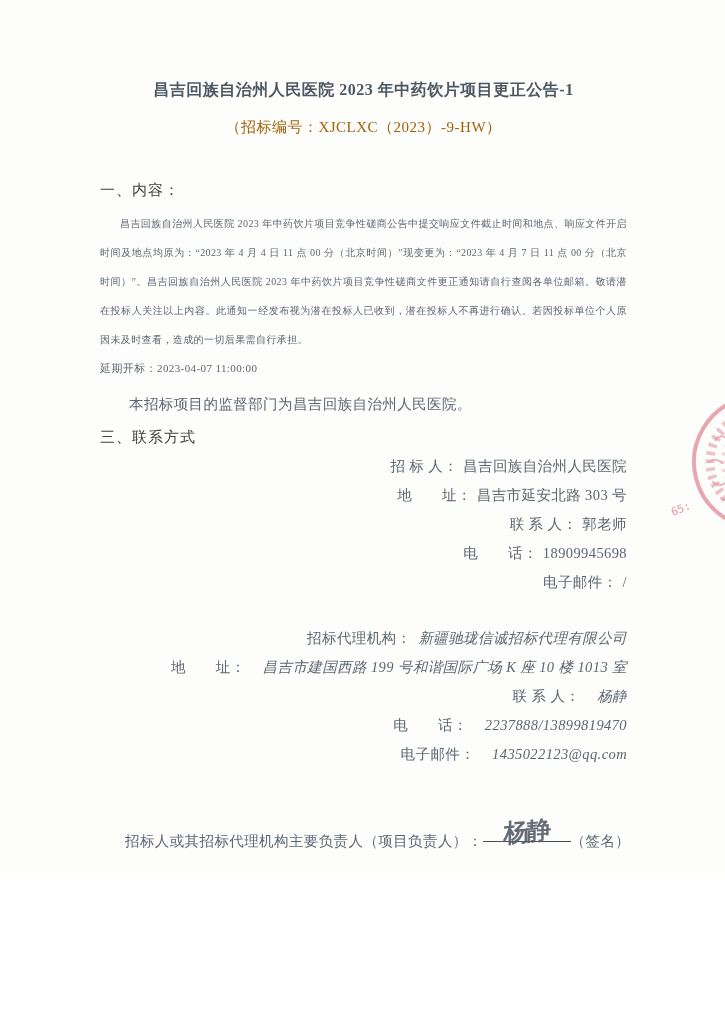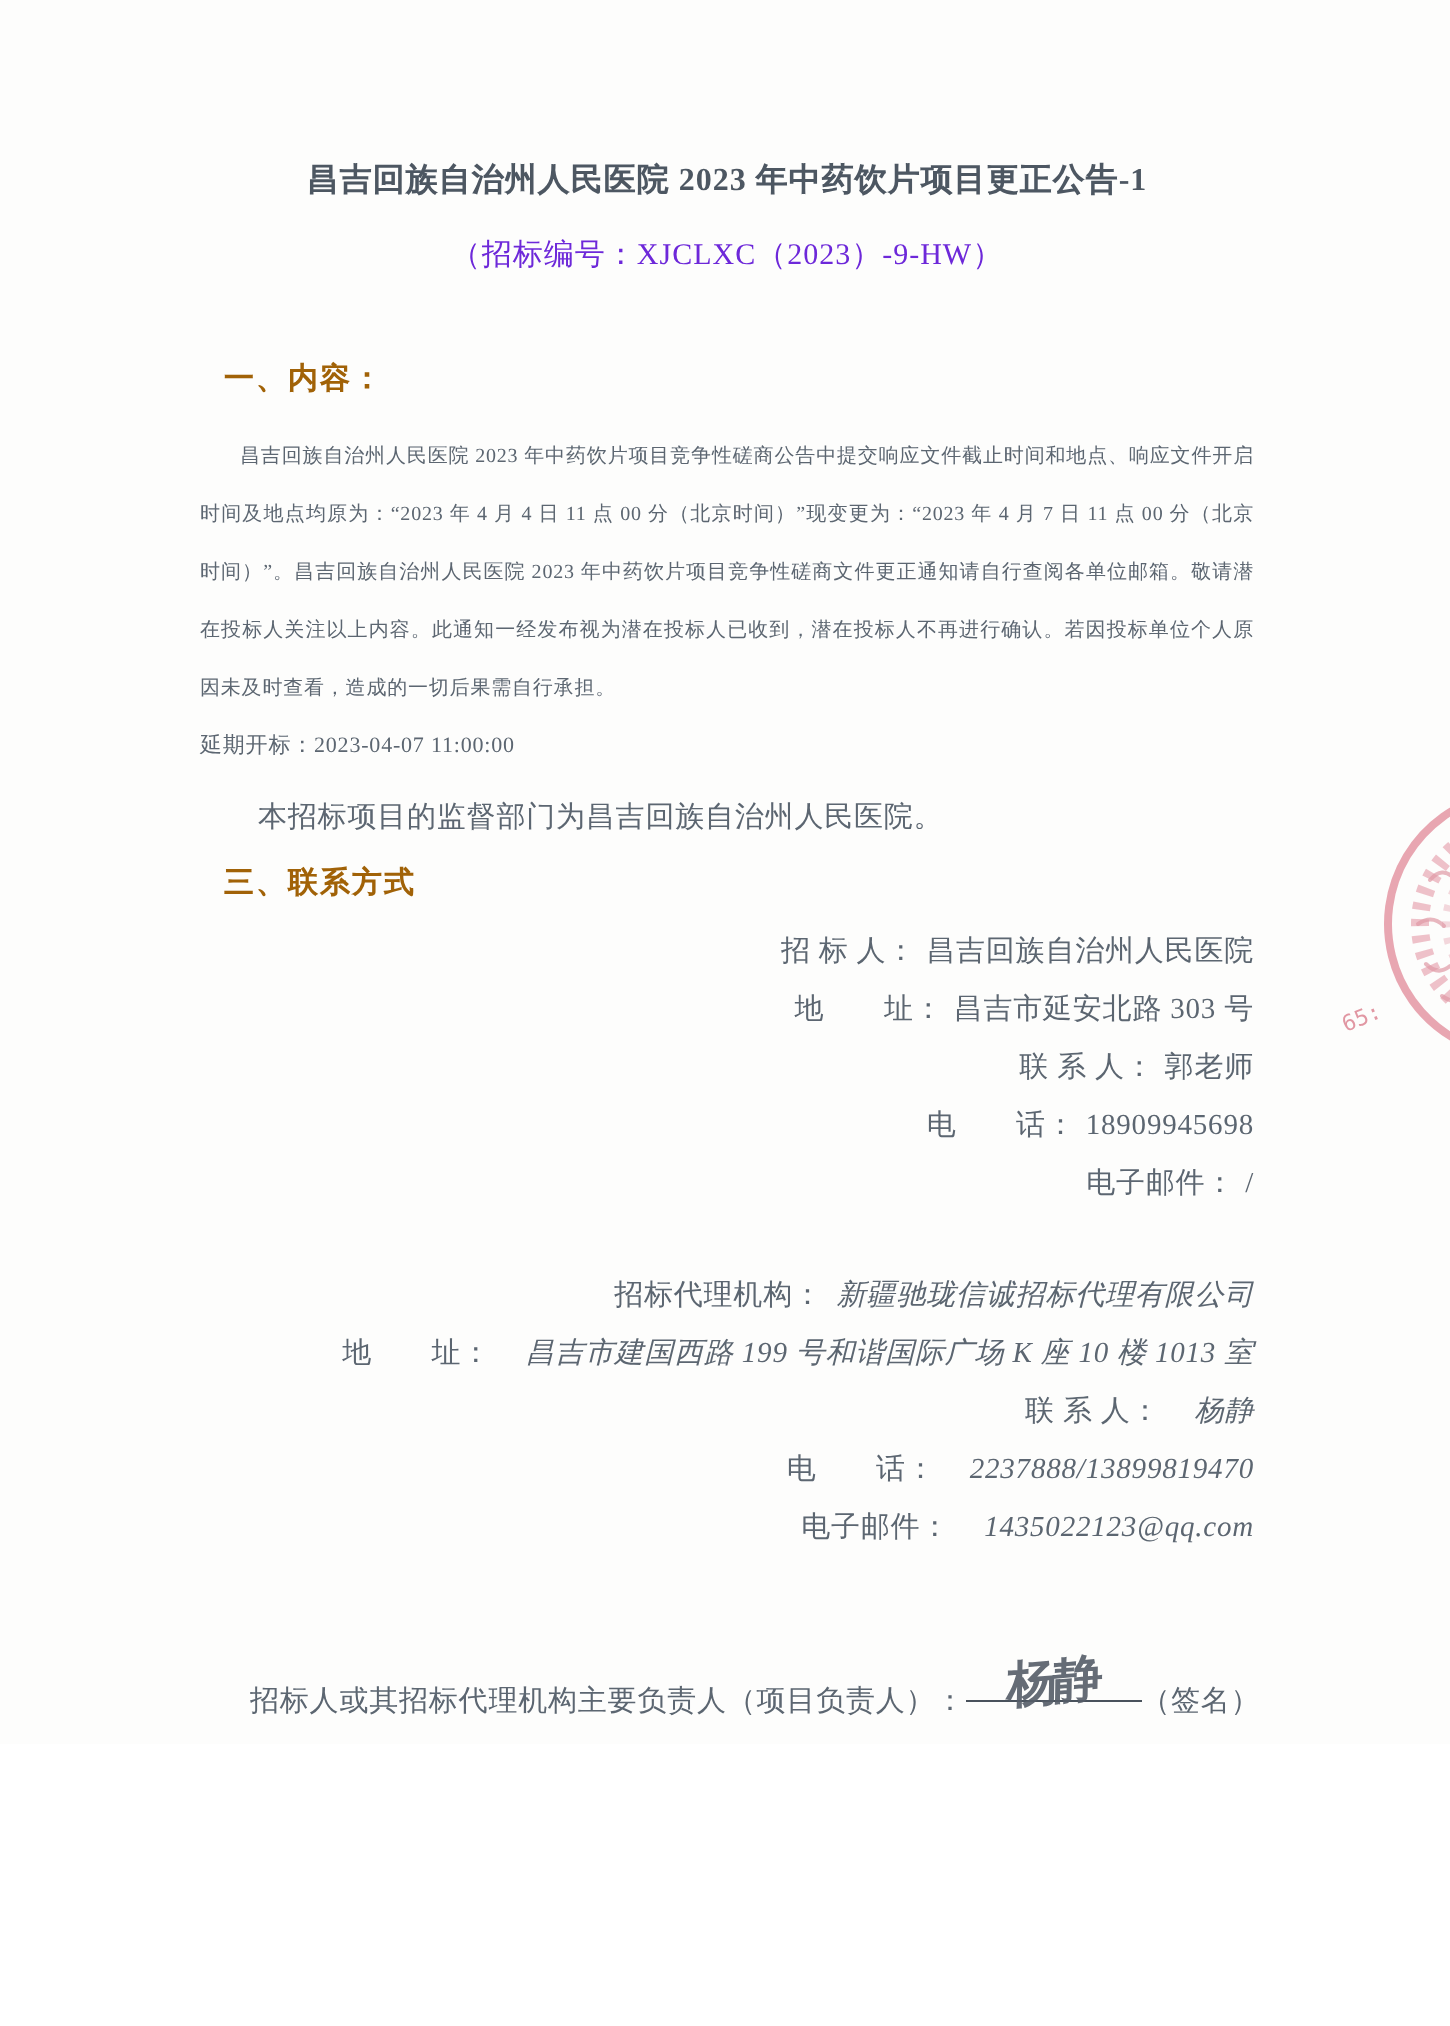--- a/index.html
+++ b/index.html
@@ -28,28 +28,28 @@
     font-size:16px;
     font-weight:600;
     color:#4d5762;
     letter-spacing:.5px;
   }
   .doc-subtitle{
     margin-top:17px;
     text-align:center;
     font-size:15px;
     font-weight:500;
-    color:#6d28d9;
+    color:#a16207;
     letter-spacing:.5px;
   }
   .sec-heading{
-    margin:12px;
+    margin:0;
     font-size:15px;
-    font-weight:bold;
-    color:#a16207;
+    font-weight:normal;
+    color:#404040;
     letter-spacing:1px;
     line-height:24px;
   }
   .h1x{margin-top:41px;}
   .h2x{margin-top:6px;}
   .h3x{margin-top:7px;}
   .para{
     margin:7px 0 0 0;
     font-size:10px;
     line-height:29px;

